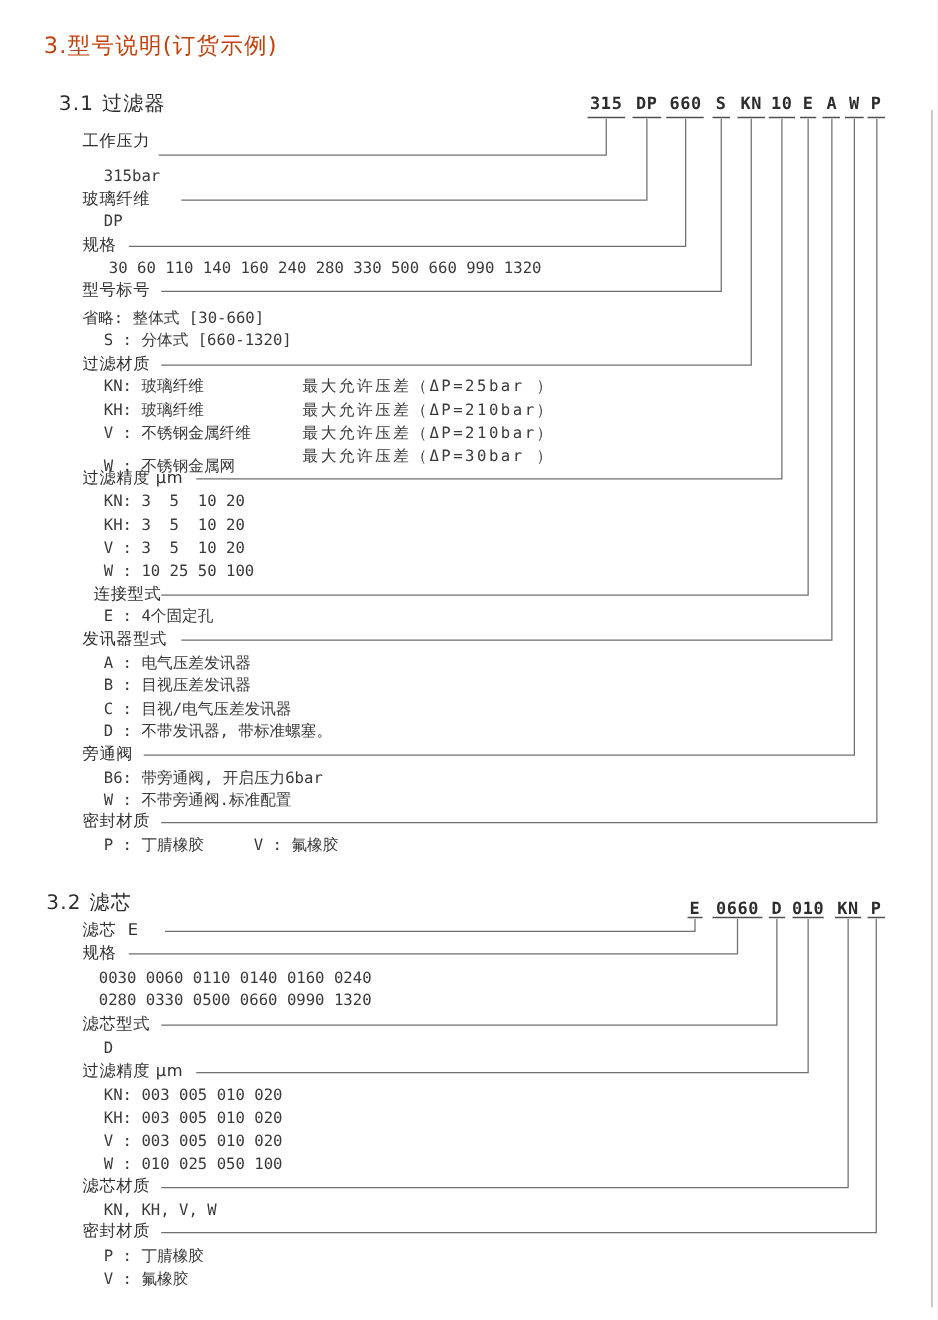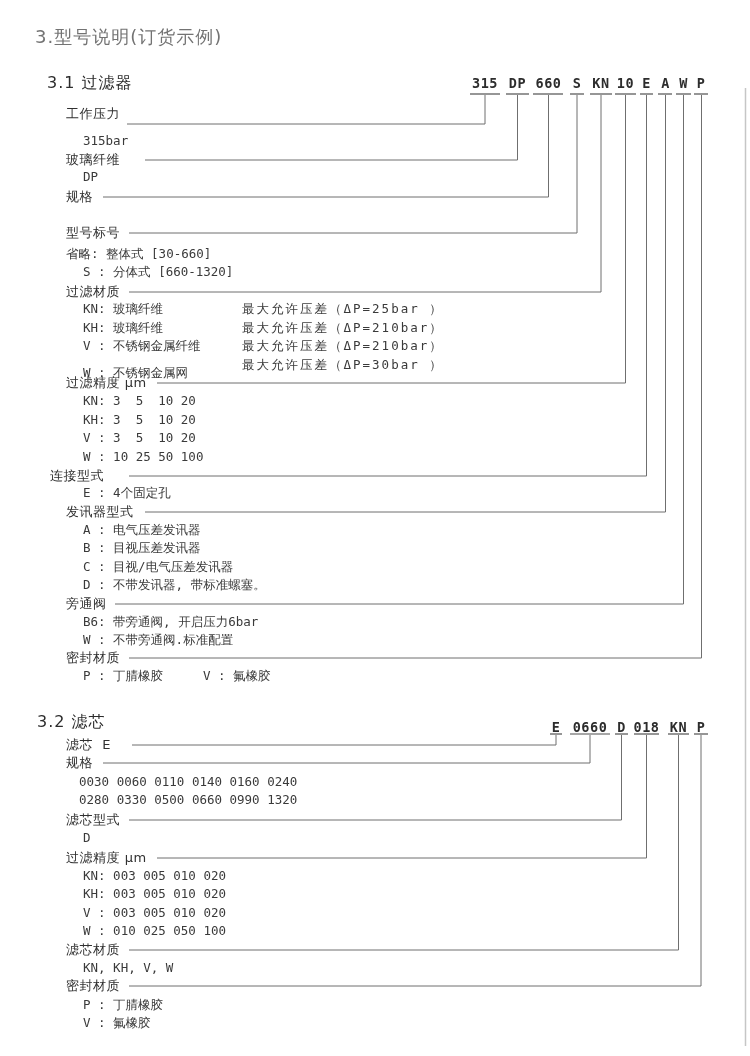--- a/index.html
+++ b/index.html
@@ -1,19 +1,19 @@
 <!DOCTYPE html>
 <html><head>
 <meta charset="utf-8">
 <style>
   html,body{margin:0;padding:0;background:#e9e9e9;}
   #page{position:relative;width:750px;height:1056px;background:#ffffff;overflow:hidden;
         font-family:"DejaVu Sans",sans-serif;}
   .t{position:absolute;white-space:pre;color:#333;line-height:1.25;}
-  .title{font-size:18px;font-weight:500;color:#737373;letter-spacing:1px;}
+  .title{font-size:18px;font-weight:500;color:#c2410c;letter-spacing:1px;}
   .head{font-size:16px;font-weight:500;color:#2c2c2c;letter-spacing:1px;}
   .lab{font-size:13px;color:#303030;letter-spacing:0.5px;font-family:"DejaVu Sans",sans-serif;}
   .sub{font-size:12.5px;color:#3a3a3a;font-family:"DejaVu Sans Mono","DejaVu Sans",monospace;}
   .xsp{letter-spacing:2px;}
   .code{font-size:13.5px;font-weight:600;color:#2d2d2d;transform:translateX(-50%);
         font-family:"DejaVu Sans Mono","DejaVu Sans",monospace;letter-spacing:0.5px;}
   svg.overlay{position:absolute;left:0;top:0;pointer-events:none;}
   .cl{stroke:#6f6f6f;stroke-width:1;fill:none;}
   .ul{stroke:#4f4f4f;stroke-width:1.2;fill:none;}
   .edge{stroke:#c6c6c6;stroke-width:1.5;fill:none;}
@@ -79,20 +79,21 @@
   <div class="t code" style="left:683.5px;top:75px">W</div>
   <div class="t code" style="left:701px;top:75px">P</div>
 
   <div class="t lab" style="left:66px;top:106px">工作压力</div>
   <div class="t sub" style="left:83px;top:133px">315bar</div>
 
   <div class="t lab" style="left:66px;top:151.5px">玻璃纤维</div>
   <div class="t sub" style="left:83px;top:169px">DP</div>
 
   <div class="t lab" style="left:66px;top:188.5px">规格</div>
+  <div class="t sub" style="left:87px;top:206px">30 60 110 140 160 240 280 330 500 660 990 1320</div>
 
   <div class="t lab" style="left:66px;top:224.5px">型号标号</div>
   <div class="t sub" style="left:66px;top:246px">省略: 整体式 [30-660]</div>
   <div class="t sub" style="left:83px;top:264px">S : 分体式 [660-1320]</div>
 
   <div class="t lab" style="left:66px;top:283.5px">过滤材质</div>
   <div class="t sub" style="left:83px;top:301px">KN: 玻璃纤维</div>
   <div class="t sub xsp" style="left:242px;top:301px">最大允许压差（ΔP=25bar ）</div>
   <div class="t sub" style="left:83px;top:319.5px">KH: 玻璃纤维</div>
   <div class="t sub xsp" style="left:242px;top:319.5px">最大允许压差（ΔP=210bar）</div>
@@ -100,21 +101,21 @@
   <div class="t sub xsp" style="left:242px;top:338px">最大允许压差（ΔP=210bar）</div>
   <div class="t sub" style="left:83px;top:365px">W : 不锈钢金属网</div>
   <div class="t sub xsp" style="left:242px;top:356.5px">最大允许压差（ΔP=30bar ）</div>
 
   <div class="t lab" style="left:66px;top:374.5px">过滤精度 μm</div>
   <div class="t sub" style="left:83px;top:393px">KN: 3  5  10 20</div>
   <div class="t sub" style="left:83px;top:411.5px">KH: 3  5  10 20</div>
   <div class="t sub" style="left:83px;top:430px">V : 3  5  10 20</div>
   <div class="t sub" style="left:83px;top:448.5px">W : 10 25 50 100</div>
 
-  <div class="t lab" style="left:50px;top:467.5px">连接型式</div>
+  <div class="t lab" style="left:75px;top:467.5px">连接型式</div>
   <div class="t sub" style="left:83px;top:485px">E : 4个固定孔</div>
 
   <div class="t lab" style="left:66px;top:503.5px">发讯器型式</div>
   <div class="t sub" style="left:83px;top:521.5px">A : 电气压差发讯器</div>
   <div class="t sub" style="left:83px;top:540px">B : 目视压差发讯器</div>
   <div class="t sub" style="left:83px;top:558.5px">C : 目视/电气压差发讯器</div>
   <div class="t sub" style="left:83px;top:577px">D : 不带发讯器, 带标准螺塞。</div>
 
   <div class="t lab" style="left:66px;top:595.5px">旁通阀</div>
   <div class="t sub" style="left:83px;top:613.5px">B6: 带旁通阀, 开启压力6bar</div>
@@ -122,21 +123,21 @@
 
   <div class="t lab" style="left:66px;top:649.5px">密封材质</div>
   <div class="t sub" style="left:83px;top:668px">P : 丁腈橡胶</div>
   <div class="t sub" style="left:203px;top:668px">V : 氟橡胶</div>
 
   <div class="t head" style="left:37px;top:712px">3.2 滤芯</div>
 
   <div class="t code" style="left:556px;top:719px">E</div>
   <div class="t code" style="left:590px;top:719px">0660</div>
   <div class="t code" style="left:621.5px;top:719px">D</div>
-  <div class="t code" style="left:646.5px;top:719px">018</div>
+  <div class="t code" style="left:646.5px;top:719px">010</div>
   <div class="t code" style="left:678.5px;top:719px">KN</div>
   <div class="t code" style="left:701px;top:719px">P</div>
 
   <div class="t lab" style="left:66px;top:736.5px">滤芯  E</div>
 
   <div class="t lab" style="left:66px;top:754.5px">规格</div>
   <div class="t sub" style="left:79px;top:773.5px">0030 0060 0110 0140 0160 0240</div>
   <div class="t sub" style="left:79px;top:791.5px">0280 0330 0500 0660 0990 1320</div>
 
   <div class="t lab" style="left:66px;top:811.5px">滤芯型式</div>

